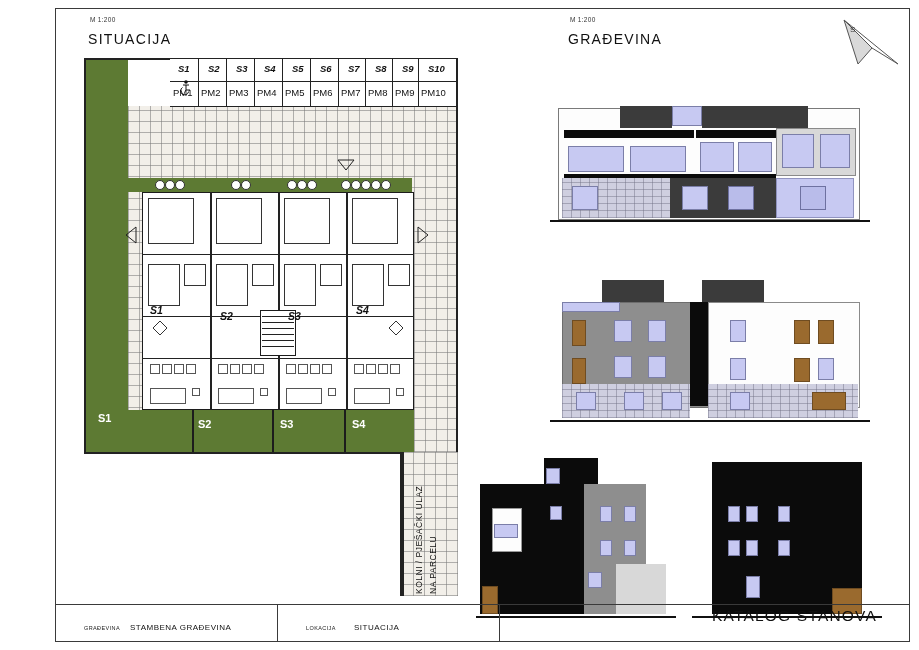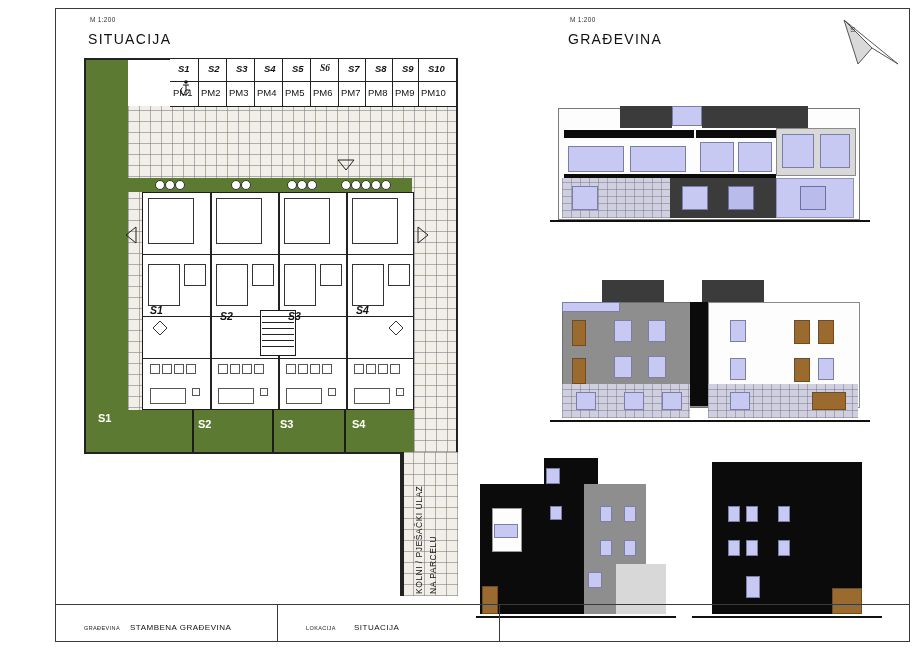--- a/index.html
+++ b/index.html
@@ -194,21 +194,21 @@
     <div class="whitebox" style="left:86px; top:0; width:286px; height:48px; border:none;"></div>
     <div class="thinline" style="left:86px; top:0; width:286px; height:1px;"></div>
     <div class="thinline" style="left:86px; top:23px; width:286px; height:1px;"></div>
     <div class="thinline" style="left:86px; top:48px; width:286px; height:1px;"></div>
 
     <div class="pm-head" style="left:94px; top:5px;">S1</div>
     <div class="pm-head" style="left:124px; top:5px;">S2</div>
     <div class="pm-head" style="left:152px; top:5px;">S3</div>
     <div class="pm-head" style="left:180px; top:5px;">S4</div>
     <div class="pm-head" style="left:208px; top:5px;">S5</div>
-    <div class="pm-head" style="left:236px; top:5px;font-family:Liberation Serif, serif;">S6</div>
+    <div class="pm-head" style="left:236px; top:5px;">S6</div>
     <div class="pm-head" style="left:264px; top:5px;">S7</div>
     <div class="pm-head" style="left:291px; top:5px;">S8</div>
     <div class="pm-head" style="left:318px; top:5px;">S9</div>
     <div class="pm-head" style="left:344px; top:5px;">S10</div>
 
     <svg class="compass" style="left:92px; top:18px; width:20px; height:20px;" viewBox="0 0 20 20">
       <circle cx="10" cy="6" r="1.8" fill="#111"></circle>
       <path d="M7 9 h6 M10 9 v5 M10 14 h4 M6.5 11.5 a4 4 0 1 0 6 4.5" stroke="#111" stroke-width="1" fill="none"></path>
     </svg>
 
@@ -441,14 +441,15 @@
   </div>
 
   <div class="titleblock">
     <div class="tb-cell" style="left:0; width:222px;"></div>
     <div class="tb-cell" style="left:222px; width:222px;"></div>
   </div>
   <div class="tb-lbl" style="left:84px; top:625px;">GRAĐEVINA</div>
   <div class="tb-val" style="left:130px; top:623px;">STAMBENA GRAĐEVINA</div>
   <div class="tb-lbl" style="left:306px; top:625px;">LOKACIJA</div>
   <div class="tb-val" style="left:354px; top:623px;">SITUACIJA</div>
+  <div class="catalog">KATALOG STANOVA</div>
 
 </div>
 
 </body></html>

